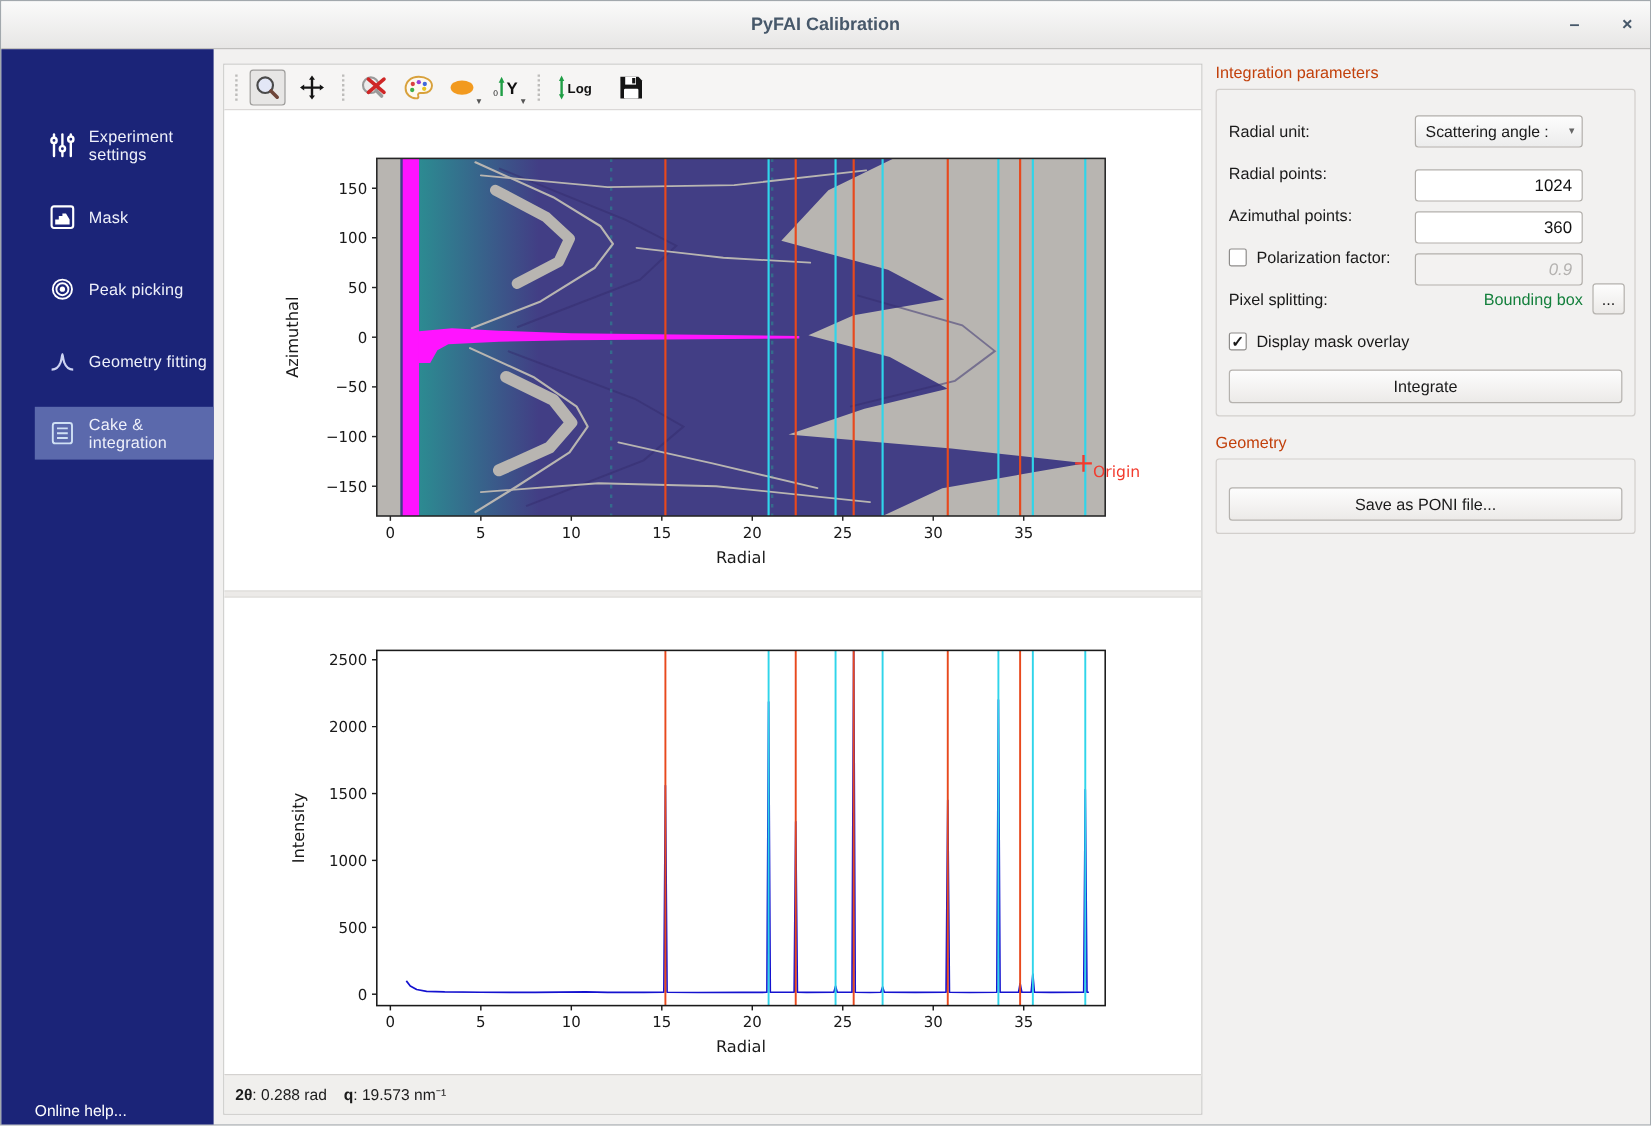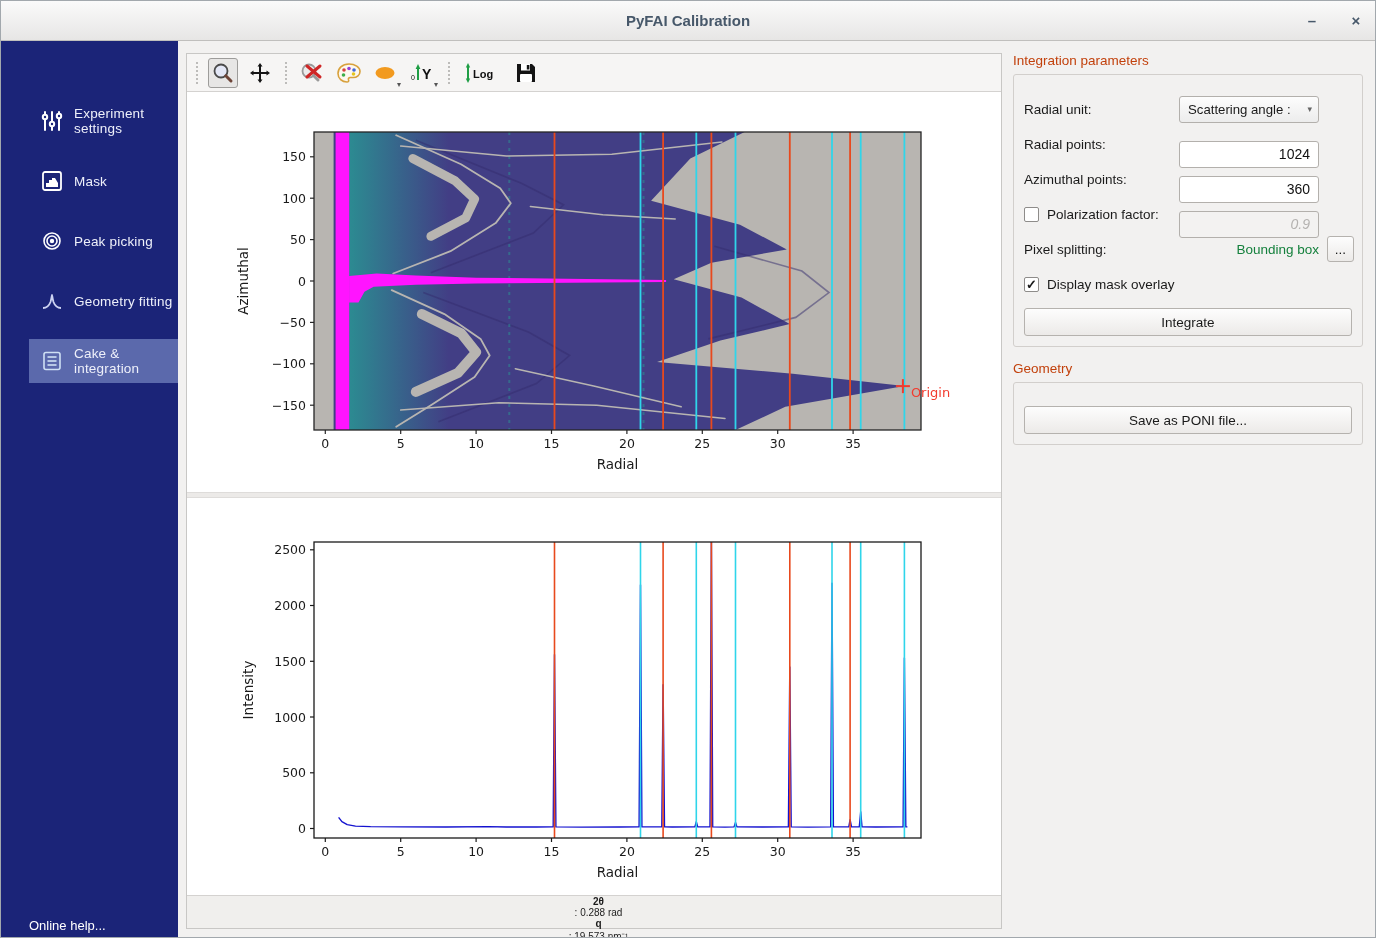--- a/index.html
+++ b/index.html
@@ -27,21 +27,21 @@
   .grip{width:2px;height:22px;border-left:2px dotted #bdbcba;margin:0 3px;}
   .tool{position:relative;width:30px;height:30px;display:flex;align-items:center;justify-content:center;border:1px solid transparent;border-radius:3px;}
   .tool.active{background:#e7e6e5;border-color:#9d9c9a;}
   .tool .caret{position:absolute;right:-1px;bottom:-2px;font-size:8px;color:#555;}
   .tool.wide{width:44px;align-items:center;}
   .plot-area{position:absolute;left:0;top:38px;width:100%;height:805px;background:#fff;}
   #cake-plot{position:absolute;left:0;top:2px;width:814px;height:396px;}
   .plot-divider{position:absolute;left:0;top:400px;width:100%;height:6px;background:#eceae8;border-top:1px solid #dedcda;border-bottom:1px solid #dedcda;}
   #integration-plot{position:absolute;left:0;top:408px;width:814px;height:401px;}
   .statusbar{position:absolute;left:0;bottom:0;width:100%;height:33px;background:#f0efed;border-top:1px solid #d4d2d0;
-    display:flex;align-items:center;padding-left:9px;font-size:10px;color:#1c1c1c;flex-direction:column;}
+    display:flex;align-items:center;padding-left:9px;font-size:13px;color:#1c1c1c;}
   .statusbar .b{font-weight:bold;}
   .statusbar .gap{width:14px;}
   
   .rightpanel{position:absolute;left:1010px;top:50px;width:360px;}
   .group-title{font-size:13.5px;color:#c2410c;margin:2px 0 6px 2px;}
   .groupbox{border:1px solid #d2cfcc;border-radius:3px;padding:20px 8px 10px 10px;margin:0 8px 14px 2px;}
   .row{display:flex;align-items:center;height:28px;margin-bottom:7px;}
   .row:last-child{margin-bottom:2px;}
   .row label{font-size:13.5px;color:#1a1a1a;}
   .field{margin-left:auto;width:140px;height:27px;margin-top:20px;}

